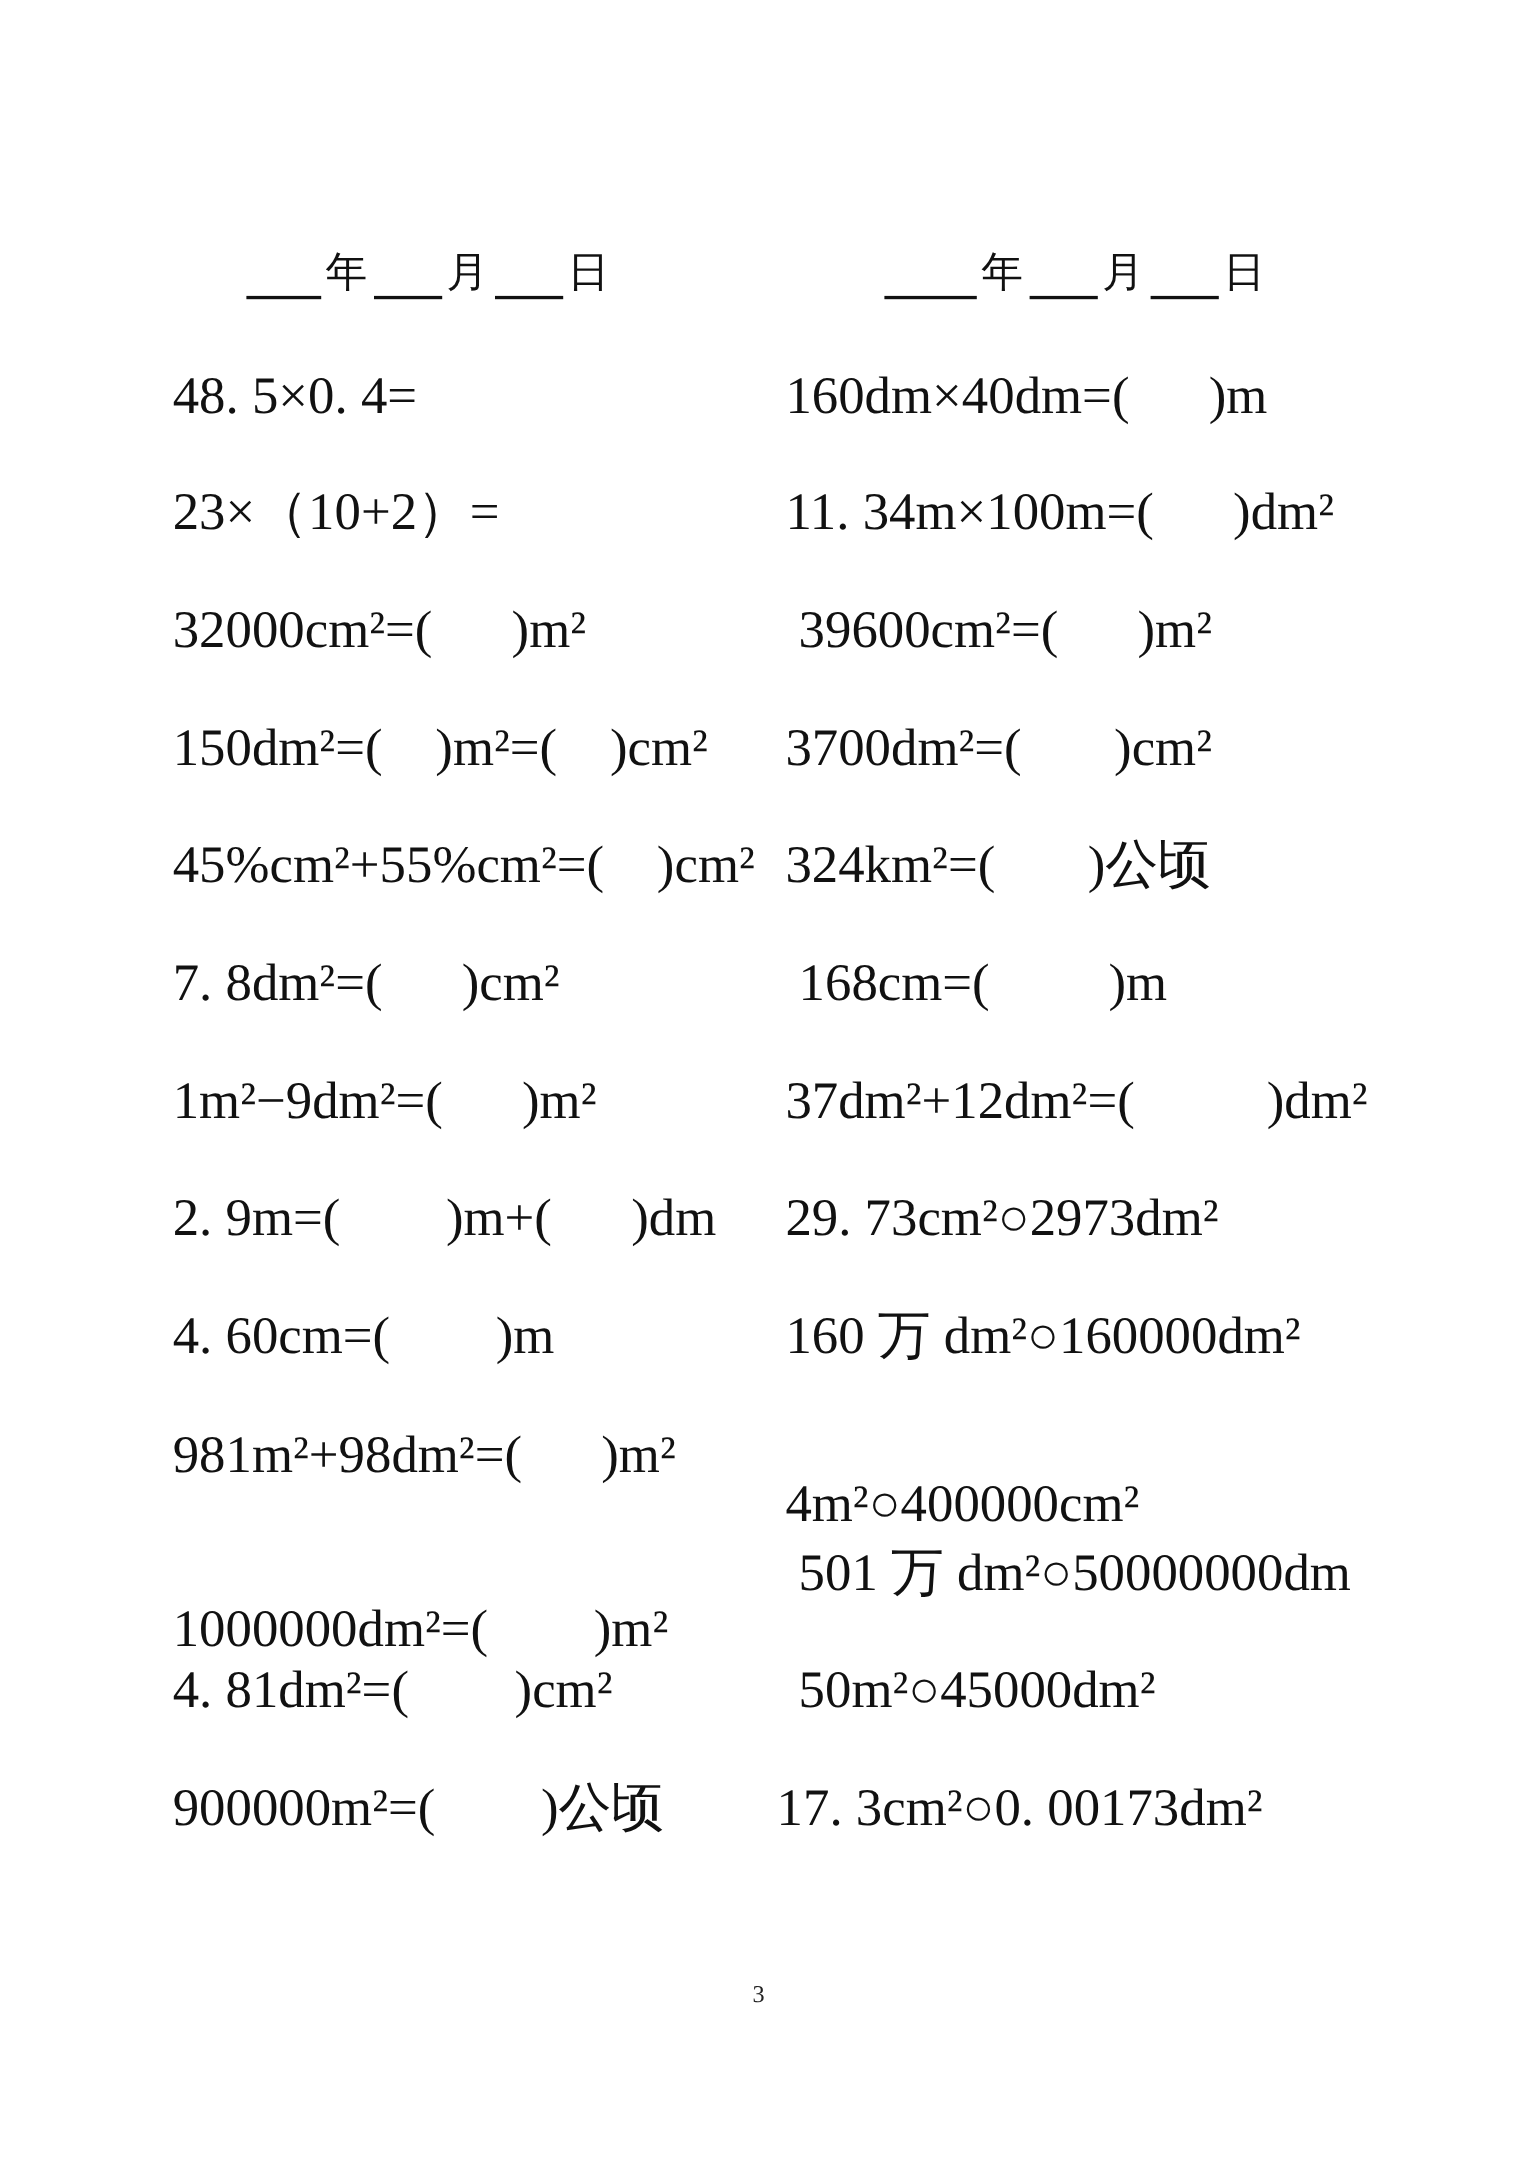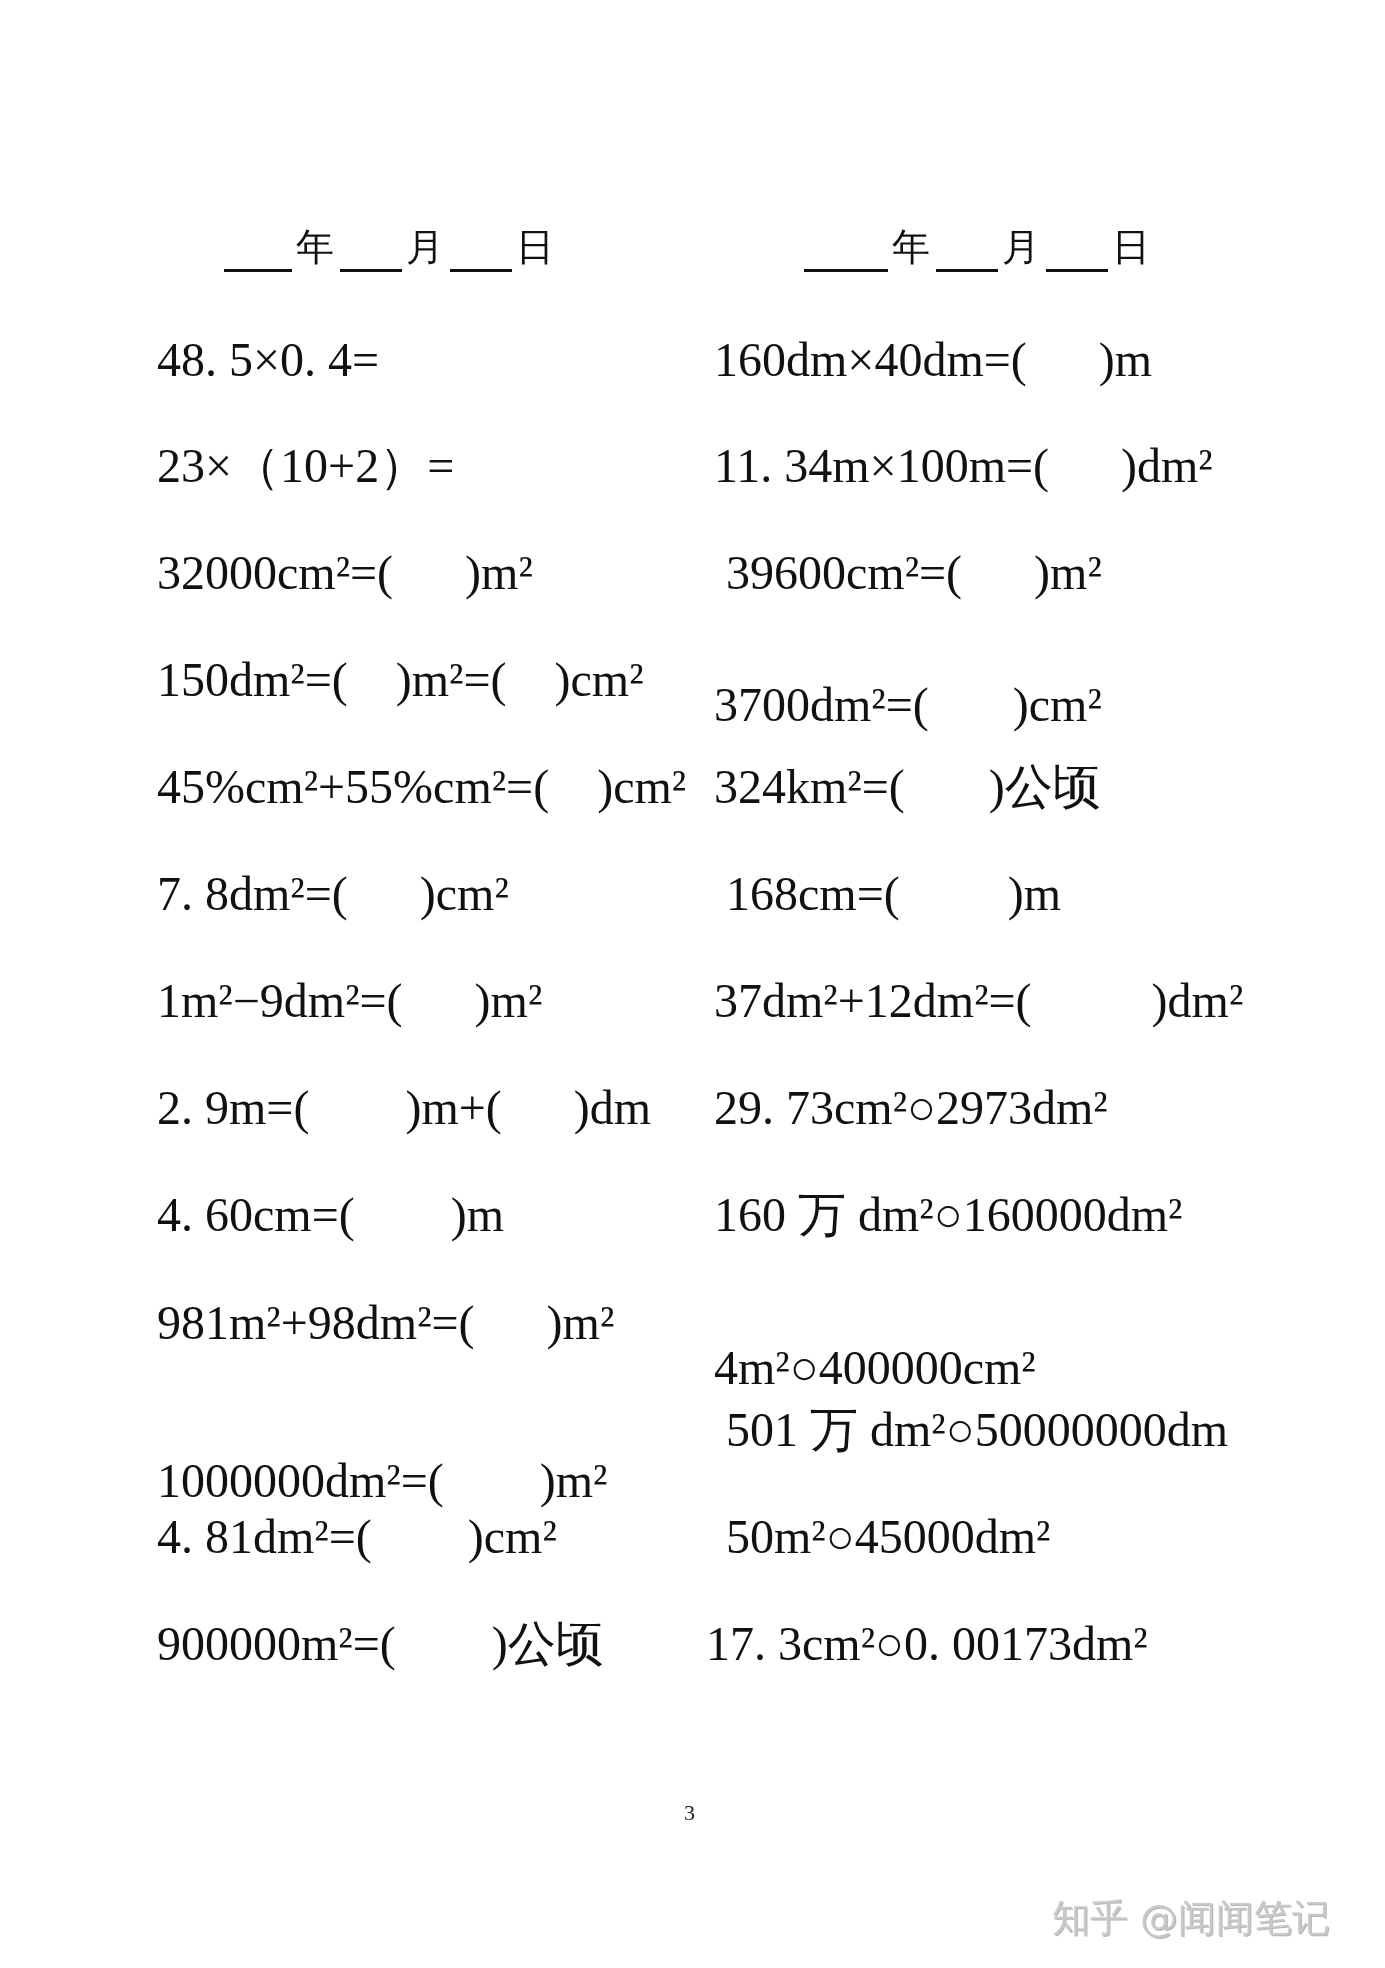--- a/index.html
+++ b/index.html
@@ -111,28 +111,27 @@
     <div class="problem" style="top:1299px">981m²+98dm²=(      )m²</div>
     <div class="problem" style="top:1457px">1000000dm²=(        )m²</div>
     <div class="problem" style="top:1513px">4. 81dm²=(        )cm²</div>
     <div class="problem" style="top:1620px">900000m²=(        )公顷</div>
   </div>
 
   <div class="col right">
     <div class="problem" style="top:336px">160dm×40dm=(      )m</div>
     <div class="problem" style="top:442px">11. 34m×100m=(      )dm²</div>
     <div class="problem" style="top:549px"> 39600cm²=(      )m²</div>
-    <div class="problem" style="top:681px">3700dm²=(       )cm²</div>
+    <div class="problem" style="top:656px">3700dm²=(       )cm²</div>
     <div class="problem" style="top:763px">324km²=(       )公顷</div>
     <div class="problem" style="top:870px"> 168cm=(         )m</div>
     <div class="problem" style="top:977px">37dm²+12dm²=(          )dm²</div>
     <div class="problem" style="top:1084px">29. 73cm²○2973dm²</div>
     <div class="problem" style="top:1191px">160 万 dm²○160000dm²</div>
     <div class="problem" style="top:1344px">4m²○400000cm²</div>
     <div class="problem" style="top:1406px"> 501 万 dm²○50000000dm</div>
     <div class="problem" style="top:1513px"> 50m²○45000dm²</div>
     <div class="problem" style="top:1620px;left:-8px">17. 3cm²○0. 00173dm²</div>
   </div>
 
   <div class="page-number">3</div>
 
-  <div class="watermark">知乎 @闻闻笔记</div>
 </div>
 
 </body></html>

